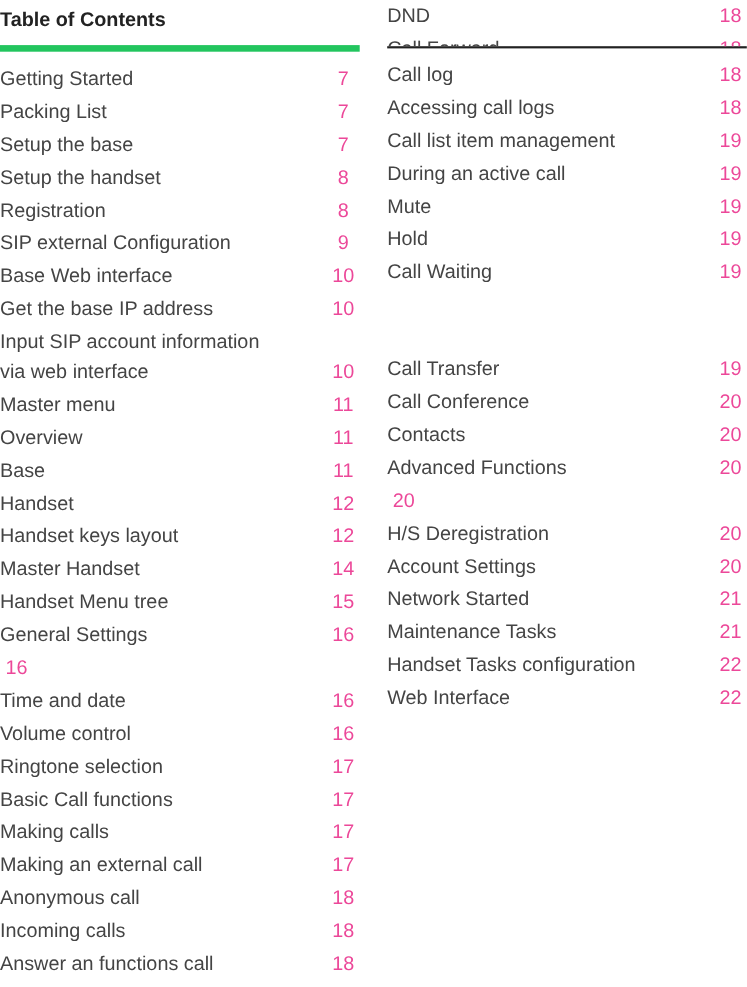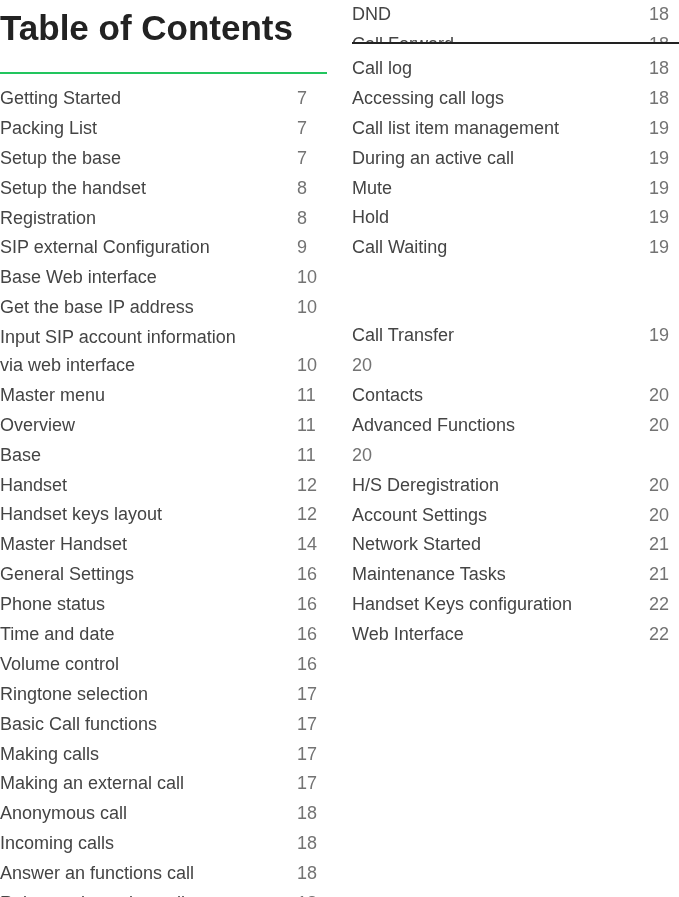--- a/index.html
+++ b/index.html
@@ -19,45 +19,45 @@
       flex: 1;
       padding: 0;
     }
     .col-left {
       padding-right: 10px;
     }
     .col-right {
       padding-left: 15px;
     }
     .title {
-      font-size: 35px;
+      font-size: 18px;
       font-weight: bold;
       color: #222;
-      padding: 8px 0 24px 0;
-      border-bottom: 2px solid #22c55e;
+      padding: 8px 0 12px 0;
+      border-bottom: 6px solid #22c55e;
       margin-bottom: 10px;
     }
     .entry {
       display: flex;
       justify-content: space-between;
       align-items: flex-end;
       font-size: 18px;
       color: #444;
       line-height: 1.55;
       padding: 1px 0;
       gap: 26px;
     }
     .entry .label {
       flex: 1;
       padding-right: 8px;
     }
     .entry .pg {
       width: 30px;
-      text-align: left;
-      color: #737373;
+      text-align: center;
+      color: #ec4899;
     }
     .spacer {
       height: 58px;
     }
   </style>
 </head>
 <body>
 
 <div class="page">
   <div class="column col-left">
@@ -117,25 +117,28 @@
         </div>
         <div class="entry">
           <span class="label">Handset keys layout</span>
           <span class="pg">12</span>
         </div>
         <div class="entry">
           <span class="label">Master Handset</span>
           <span class="pg">14</span>
         </div>
         <div class="entry">
+          <span class="label">Handset Menu tree</span>
+          <span class="pg">15</span>
+        </div>
+        <div class="entry">
           <span class="label">General Settings</span>
           <span class="pg">16</span>
         </div>
         <div class="entry">
-          <span class="label">Phone status</span>
           <span class="pg">16</span>
         </div>
         <div class="entry">
           <span class="label">Time and date</span>
           <span class="pg">16</span>
         </div>
         <div class="entry">
           <span class="label">Volume control</span>
           <span class="pg">16</span>
         </div>
@@ -214,20 +217,21 @@
           <span class="pg">19</span>
         </div>
       </div>
     <div class="spacer"></div>
     <div id="right-entries2">
         <div class="entry">
           <span class="label">Call Transfer</span>
           <span class="pg">19</span>
         </div>
         <div class="entry">
+          <span class="label">Call Conference</span>
           <span class="pg">20</span>
         </div>
         <div class="entry">
           <span class="label">Contacts</span>
           <span class="pg">20</span>
         </div>
         <div class="entry">
           <span class="label">Advanced Functions</span>
           <span class="pg">20</span>
         </div>
@@ -244,21 +248,21 @@
         </div>
         <div class="entry">
           <span class="label">Network Started</span>
           <span class="pg">21</span>
         </div>
         <div class="entry">
           <span class="label">Maintenance Tasks</span>
           <span class="pg">21</span>
         </div>
         <div class="entry">
-          <span class="label">Handset Keys configuration</span>
+          <span class="label">Handset Tasks configuration</span>
           <span class="pg">22</span>
         </div>
         <div class="entry">
           <span class="label">Web Interface</span>
           <span class="pg">22</span>
         </div>
       </div>
   </div>
 </div>
 

